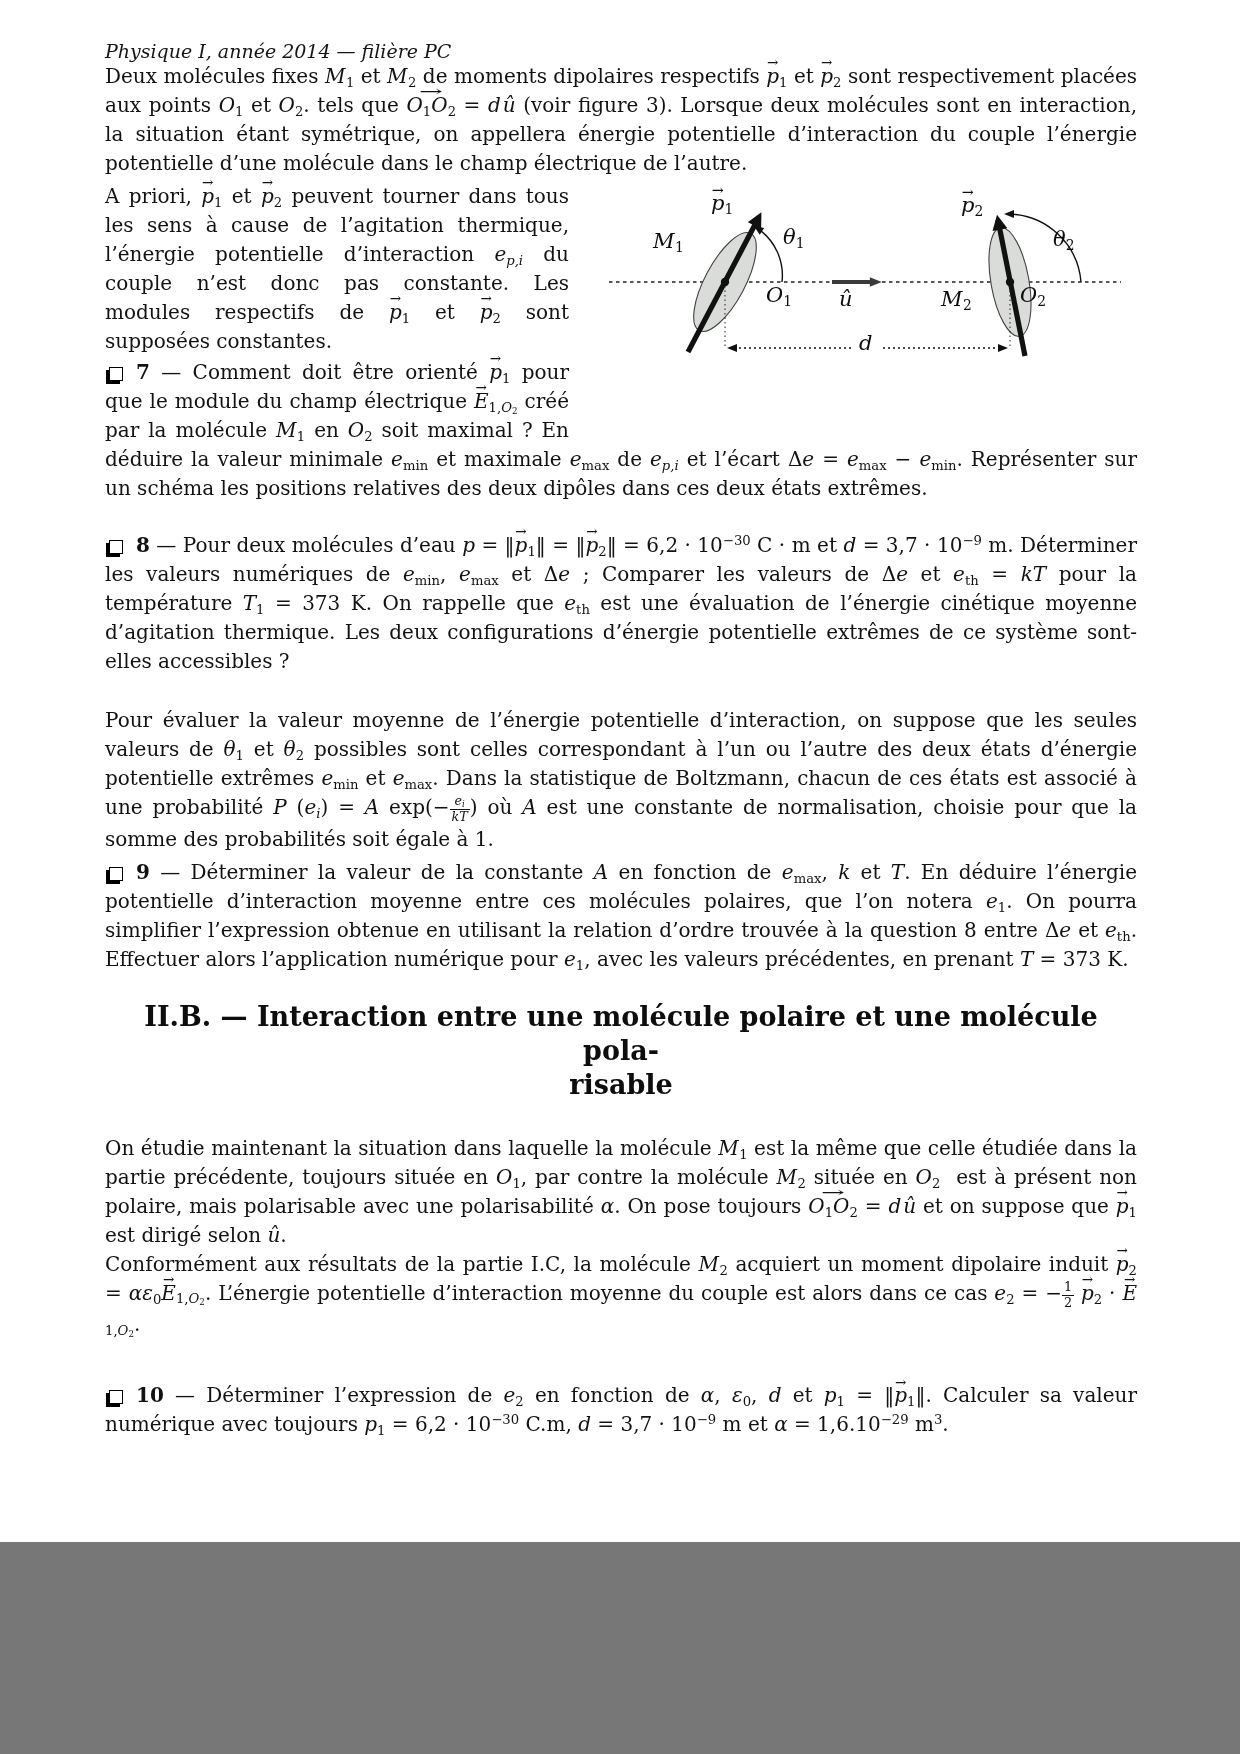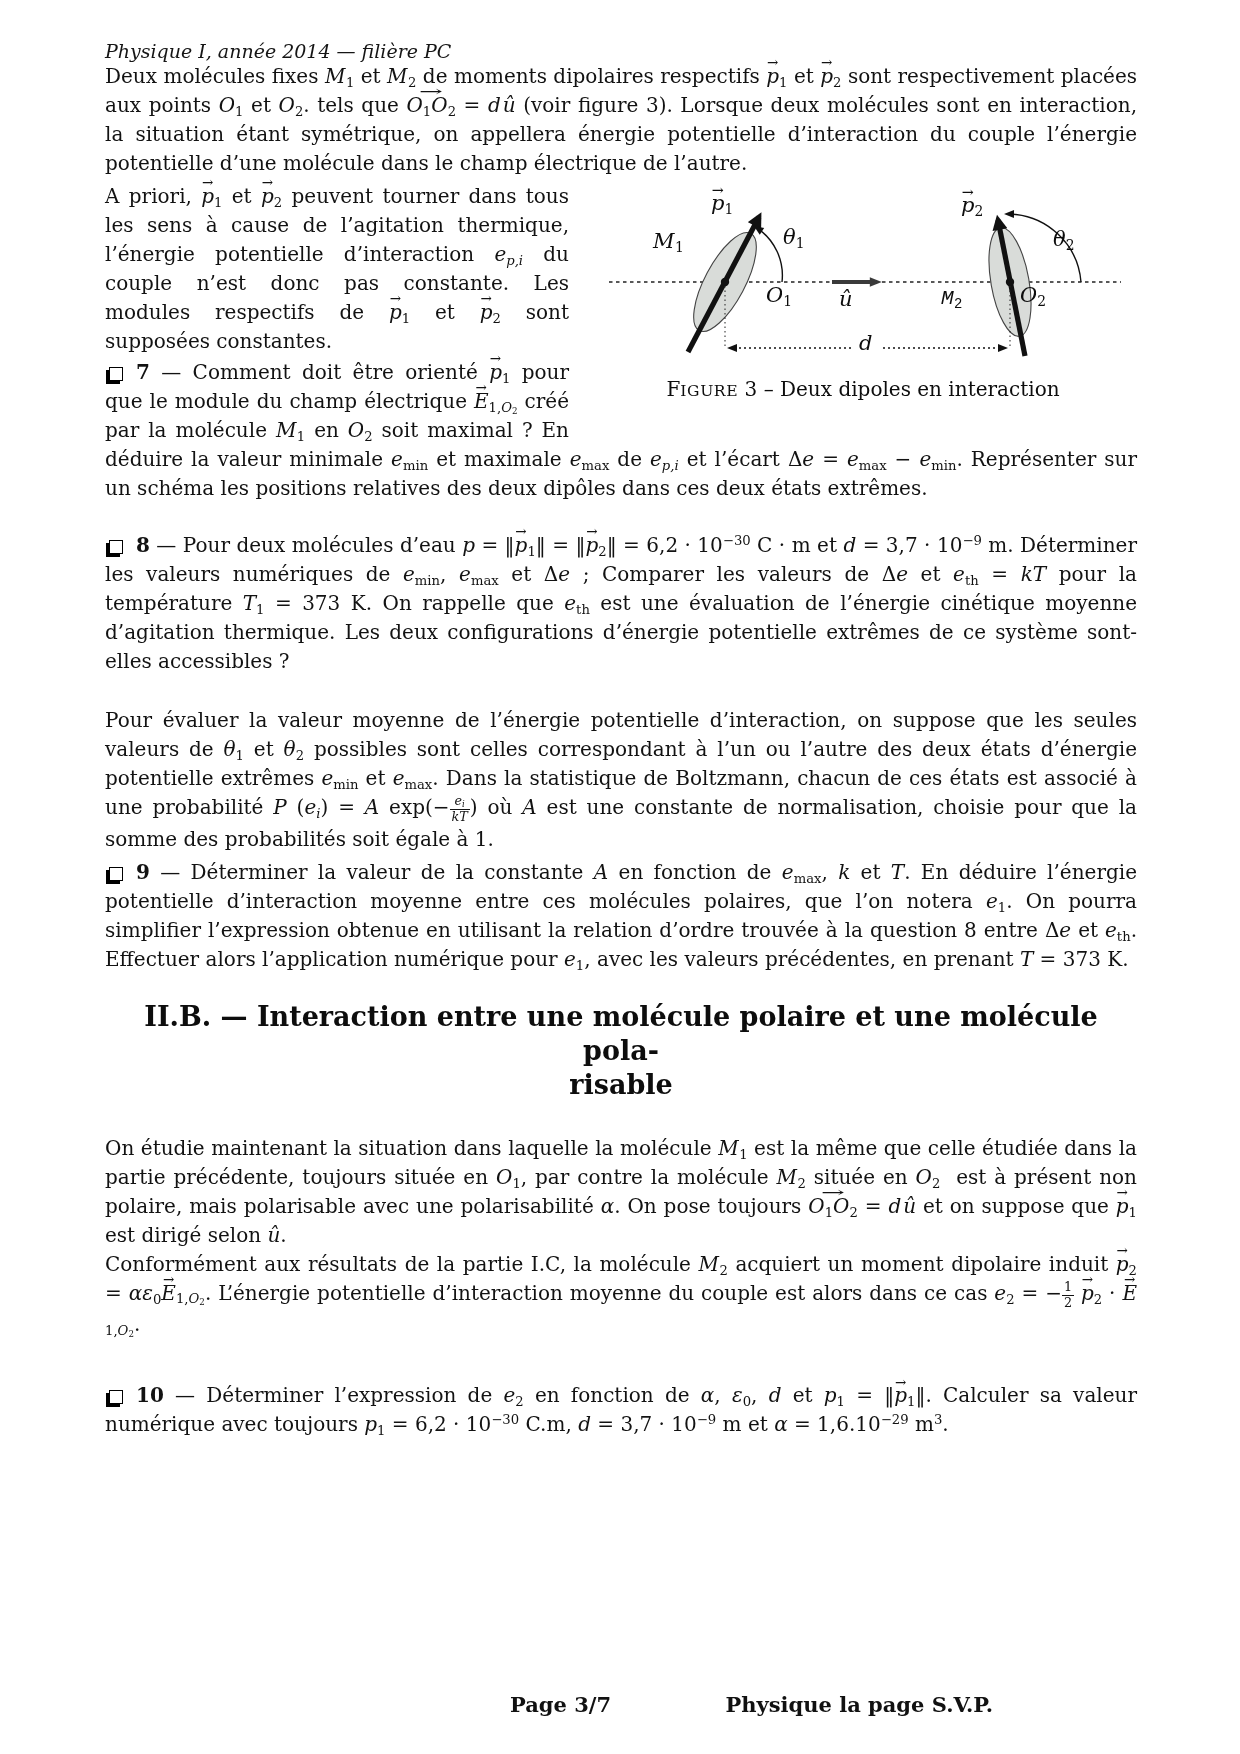--- a/index.html
+++ b/index.html
@@ -1,18 +1,18 @@
 <!DOCTYPE html>
 <html lang="fr"><head>
 <meta charset="utf-8">
 <style>
   html,body{margin:0;padding:0;background:#777;}
   .page{
     position:relative;
-    width:1240px;height:1754px;
+    width:1240px;height:1542px;
     margin:0 auto;
     background:#ffffff;
     font-family:"DejaVu Serif", serif;
     color:#111;
     overflow:hidden;
   }
   .content{position:absolute;left:105px;top:0;width:1032px;}
   .running-header{
     padding-top:40px;
     font-style:italic;
@@ -148,26 +148,25 @@
 
           <line x1="262" y1="168" x2="142" y2="168" stroke="#111" stroke-width="1.3" stroke-dasharray="2 3" marker-end="url(#ahs)"></line>
           <line x1="294" y1="168" x2="415" y2="168" stroke="#111" stroke-width="1.3" stroke-dasharray="2 3" marker-end="url(#ahs)"></line>
         </svg>
         <div class="flabel" style="left:122px;top:12px;"><span class="vec"><i>p</i></span><sub>1</sub></div>
         <div class="flabel" style="left:64px;top:50px;"><i class="mcal">M</i><sub>1</sub></div>
         <div class="flabel" style="left:194px;top:46px;"><i>θ</i><sub>1</sub></div>
         <div class="flabel" style="left:144px;top:104px;margin-left:33px;"><i>O</i><sub>1</sub></div>
         <div class="flabel" style="left:250px;top:108px;"><i>û</i></div>
         <div class="flabel" style="left:372px;top:14px;"><span class="vec"><i>p</i></span><sub>2</sub></div>
-        <div class="flabel" style="left:352px;top:108px;font-family:Liberation Mono, monospace;"><i class="mcal">M</i><sub>2</sub></div>
+        <div class="flabel" style="left:352px;top:108px;"><i class="mcal">M</i><sub>2</sub></div>
         <div class="flabel" style="left:464px;top:48px;"><i>θ</i><sub>2</sub></div>
         <div class="flabel" style="left:431px;top:104px;"><i>O</i><sub>2</sub></div>
         <div class="flabel" style="left:270px;top:152px;"><i>d</i></div>
       </div>
-      <div class="fig-caption">F<span class="scs">IGURE</span> 3 – Deux dipoles en interaction</div>
     </div>
 
     <p class="body mt4">A priori, <span class="vec"><i>p</i></span><sub>1</sub> et <span class="vec"><i>p</i></span><sub>2</sub> peuvent tourner dans tous les sens à cause de l’agitation thermique, l’énergie potentielle d’interaction <i>e</i><sub><i>p,i</i></sub> du couple n’est donc pas constante. Les modules respectifs de <span class="vec"><i>p</i></span><sub>1</sub> et <span class="vec"><i>p</i></span><sub>2</sub> sont supposées constantes.</p>
 
     <p class="body mt2"><span class="qbullet"></span><span><b>7</b> — Comment doit être orienté <span class="vec"><i>p</i></span><sub>1</sub> pour que le module du champ électrique <span class="vec"><i>E</i></span><sub>1,<i>O</i><sub>2</sub></sub> créé par la molécule <i class="mcal">M</i><sub>1</sub> en <i>O</i><sub>2</sub> soit maximal ? En déduire la valeur minimale <i>e</i><sub>min</sub> et maximale <i>e</i><sub>max</sub> de <i>e</i><sub><i>p,i</i></sub> et l’écart Δ<i>e</i> = <i>e</i><sub>max</sub> − <i>e</i><sub>min</sub>. Représenter sur un schéma les positions relatives des deux dipôles dans ces deux états extrêmes.</span></p>
 
     <p class="body clear mt28"><span class="qbullet"></span><span><b>8</b> — Pour deux molécules d’eau <i>p</i> = ‖<span class="vec"><i>p</i></span><sub>1</sub>‖ = ‖<span class="vec"><i>p</i></span><sub>2</sub>‖ = 6,2 · 10<sup>−30</sup> C · m et <i>d</i> = 3,7 · 10<sup>−9</sup> m. Déterminer les valeurs numériques de <i>e</i><sub>min</sub>, <i>e</i><sub>max</sub> et Δ<i>e</i> ; Comparer les valeurs de Δ<i>e</i> et <i>e</i><sub>th</sub> = <i>kT</i> pour la température <i>T</i><sub>1</sub> = 373 K. On rappelle que <i>e</i><sub>th</sub> est une évaluation de l’énergie cinétique moyenne d’agitation thermique. Les deux configurations d’énergie potentielle extrêmes de ce système sont-elles accessibles ?</span></p>
 
     <p class="body mt30">Pour évaluer la valeur moyenne de l’énergie potentielle d’interaction, on suppose que les seules valeurs de <i>θ</i><sub>1</sub> et <i>θ</i><sub>2</sub> possibles sont celles correspondant à l’un ou l’autre des deux états d’énergie potentielle extrêmes <i>e</i><sub>min</sub> et <i>e</i><sub>max</sub>. Dans la statistique de Boltzmann, chacun de ces états est associé à une probabilité <i>P</i> (<i>e<sub>i</sub></i>) = <i>A</i> exp(−<span class="frac"><span class="nu"><i>e<sub>i</sub></i></span><span class="de"><i>kT</i></span></span>) où <i>A</i> est une constante de normalisation, choisie pour que la somme des probabilités soit égale à 1.</p>
 

